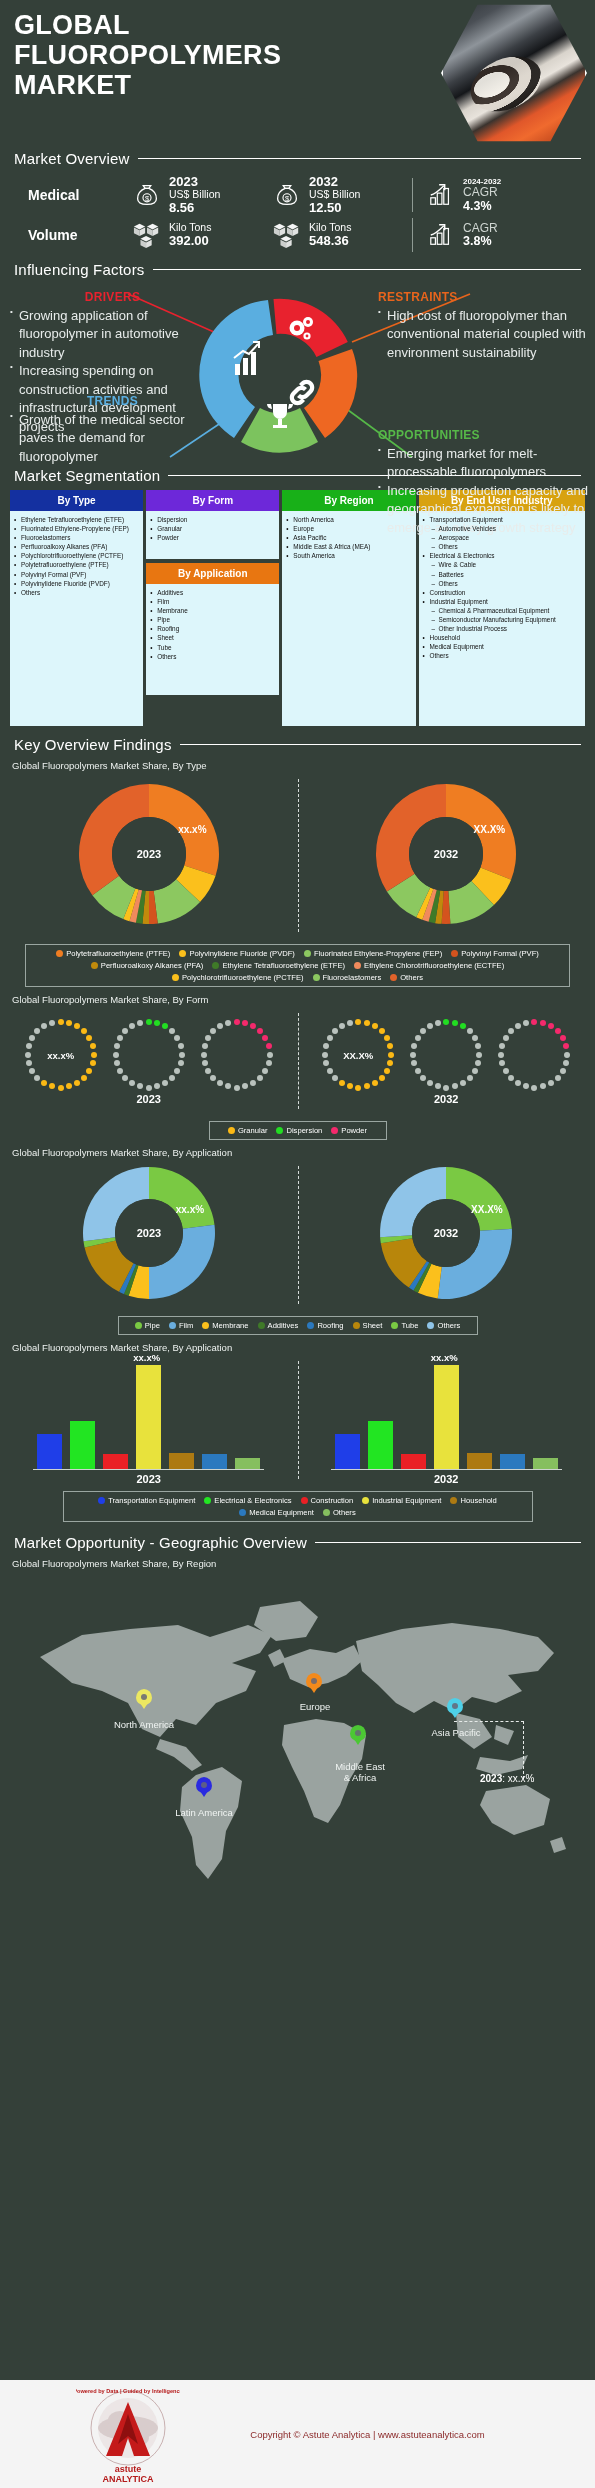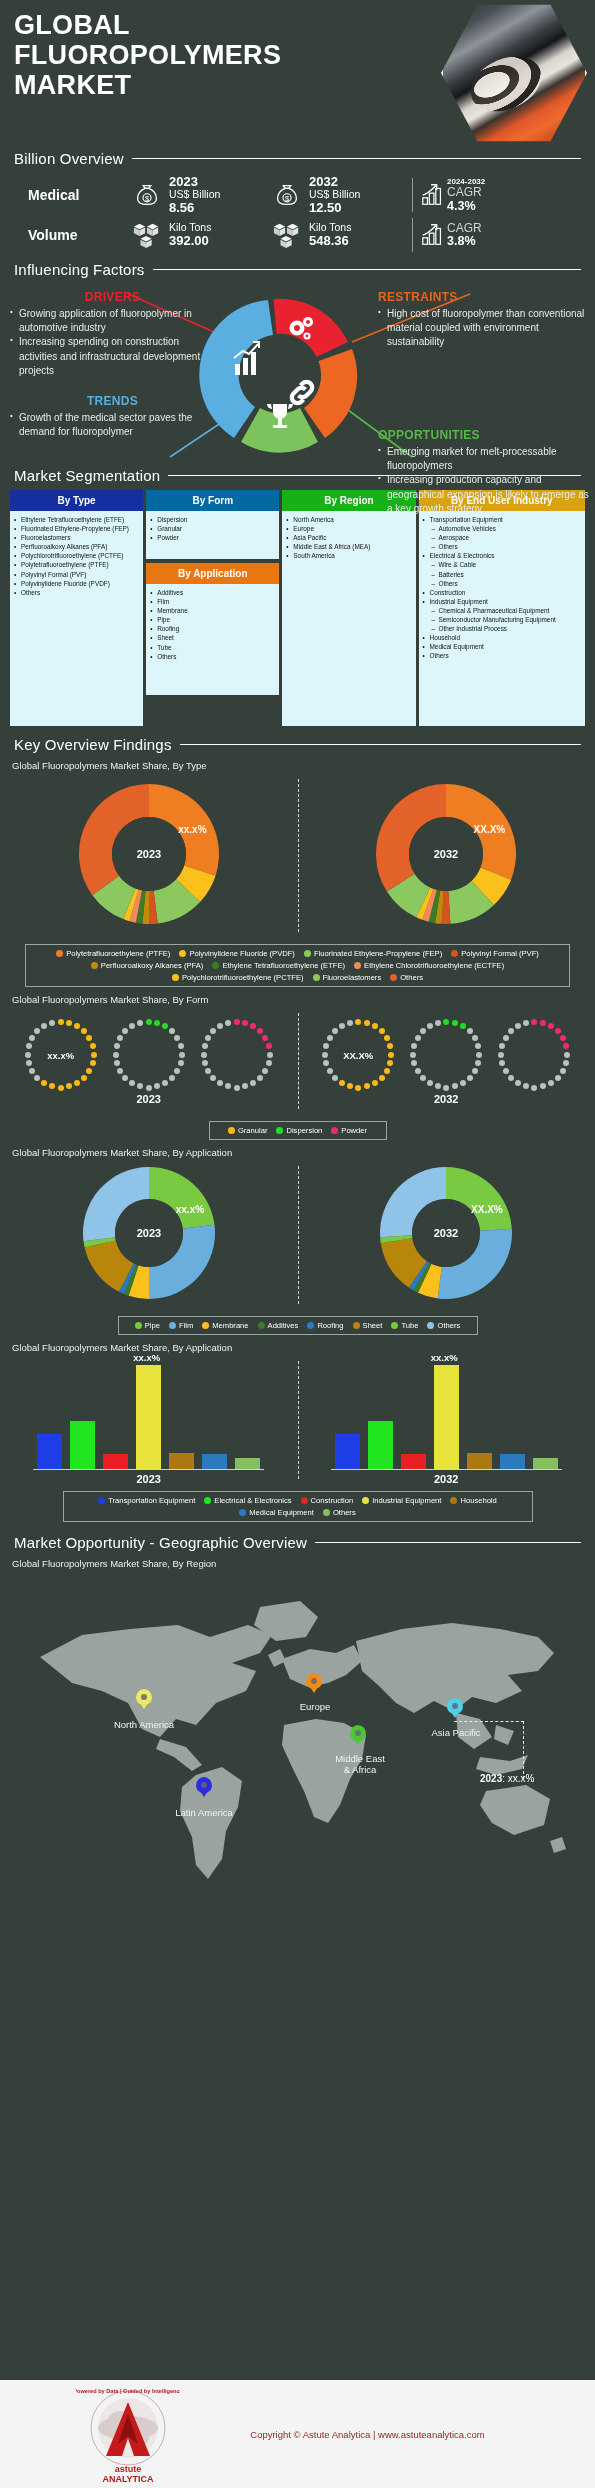--- a/index.html
+++ b/index.html
@@ -43,33 +43,33 @@
 
   
   .ov { margin:8px 14px 0 14px; }
   .ov-row { display:flex; align-items:center; height:40px; }
   .ov-label { width:118px; font-size:14px; font-weight:bold; padding-left:14px;}
   .ov-cell { width:140px; display:flex; align-items:center; gap:7px; }
   .ov-cell .txt { line-height:1.08; }
   .ov-cell .yr { font-size:13px; font-weight:bold; }
   .ov-cell .unit { font-size:10.5px; }
   .ov-cell .val { font-size:13px; font-weight:bold; }
-  .ov-cagr { display:flex; align-items:center; gap:0; padding-left:6px;
+  .ov-cagr { display:flex; align-items:center; gap:8px; padding-left:14px;
              border-left:1px solid #8e9a93; height:34px; }
   .ov-cagr .ctxt .range { font-size:8px; font-weight:bold; }
   .ov-cagr .ctxt .lbl { font-size:12px; color:#cfd6d2; line-height:1.05; }
   .ov-cagr .ctxt .pct { font-size:12.5px; font-weight:bold; }
   .icon-sv { display:block; }
 
   
   .infl { position:relative; height:185px; margin-top:4px; }
   .inf-block { position:absolute; width:205px; }
   .inf-block h4 { font-size:12px; font-weight:bold; letter-spacing:.3px; margin-bottom:3px;}
   .inf-block ul { list-style:none; }
-  .inf-block li { font-size:10px; line-height:1.42; padding-left:9px; position:relative; color:#e8eceb;}
+  .inf-block li { font-size:13px; line-height:1.42; padding-left:9px; position:relative; color:#e8eceb;}
   .inf-block li::before { content:"•"; position:absolute; left:0; top:-1px; font-size:8px;}
   .b-drivers { left:10px; top:8px; }
   .b-drivers h4 { color:#e8222e; text-align:center; }
   .b-trends { left:10px; top:112px; }
   .b-trends h4 { color:#5aaee0; text-align:center; }
   .b-restraints{ left:378px; top:8px; width:210px;}
   .b-restraints h4 { color:#e8641c; }
   .b-opps { left:378px; top:98px; width:212px;}
   .b-opps h4 { color:#56b848;margin-top:48px; }
 
@@ -79,21 +79,21 @@
   .seg { display:flex; gap:3px; margin:6px 10px 0 10px; }
   .seg-col { flex:1; }
   .seg-hd { color:#fff; font-size:10px; font-weight:bold; text-align:center; padding:5px 2px; }
   .seg-body { background:#ddf6fb; color:#111; padding:4px 3px 4px 4px; }
   .seg-body ul { list-style:none; }
   .seg-body li { font-size:6.4px; line-height:1.42; padding-left:7px; position:relative; }
   .seg-body li::before { content:"\2022"; position:absolute; left:0; }
   .seg-body li.sub { padding-left:16px; }
   .seg-body li.sub::before { content:"\2013"; left:9px; }
   .c-type .seg-hd { background:#1430a0; }
-  .c-form .seg-hd { background:#0369a1; }
+  .c-form .seg-hd { background:#6d28d9; }
   .c-app  .seg-hd { background:#e87611; }
   .c-end  .seg-hd { background:#d8a210; }
   .c-reg  .seg-hd { background:#18b018; }
 
   
   .sub-title { font-size:9.5px; margin:7px 0 2px 12px; color:#eef2f0; }
   .chart-row { position:relative; display:flex; justify-content:space-around; align-items:center;}
   .vdiv { position:absolute; left:50%; top:6px; bottom:6px; width:0;
           border-left:1.6px dashed #d6dcd9; }
   .legend-box { border:1px solid #9aa6a1; margin:6px auto 0 auto; padding:4px 7px;
@@ -143,21 +143,21 @@
 <body>
 
 <div class="page">
 
   <div class="header">
     <div class="title">GLOBAL FLUOROPOLYMERS MARKET</div>
     <div class="hex-photo"></div>
   </div>
 
   <div class="sec-head">
-    <span class="t">Billion Overview</span>
+    <span class="t">Market Overview</span>
     <span class="rule"></span>
   </div>
 
   <div class="ov">
 
     <div class="ov-row">
       <div class="ov-label">Medical</div>
       <div class="ov-cell">
         <svg class="icon-sv" width="30" height="30" viewBox="0 0 32 32">
           <path d="M12 6h8l-2 3h-4z" fill="none" stroke="#fff" stroke-width="1.4"></path>
@@ -880,21 +880,21 @@
       <div class="p-tip" style="border-top:9px solid #4ed0e8"></div>
       <div class="p-hole"></div>
     </div>
     <div class="pin-cap" style="left:396px;top:154px;width:100px">Asia Pacific</div>
 
     <div class="pin" style="left:340px;top:152px">
       <div class="p-body" style="background:#4cc734"></div>
       <div class="p-tip" style="border-top:9px solid #4cc734"></div>
       <div class="p-hole"></div>
     </div>
-    <div class="pin-cap" style="left:300px;top:180px;width:100px;white-space:pre-line">Middle East
+    <div class="pin-cap" style="left:300px;top:188px;width:100px;white-space:pre-line">Middle East
 &amp; Africa</div>
 
     <div class="pin" style="left:186px;top:204px">
       <div class="p-body" style="background:#2a2ae0"></div>
       <div class="p-tip" style="border-top:9px solid #2a2ae0"></div>
       <div class="p-hole"></div>
     </div>
     <div class="pin-cap" style="left:142px;top:234px;width:104px">Latin America</div>
 
     <div class="callout" style="left:444px;top:148px;width:70px;height:58px;border-bottom:none;"></div>

